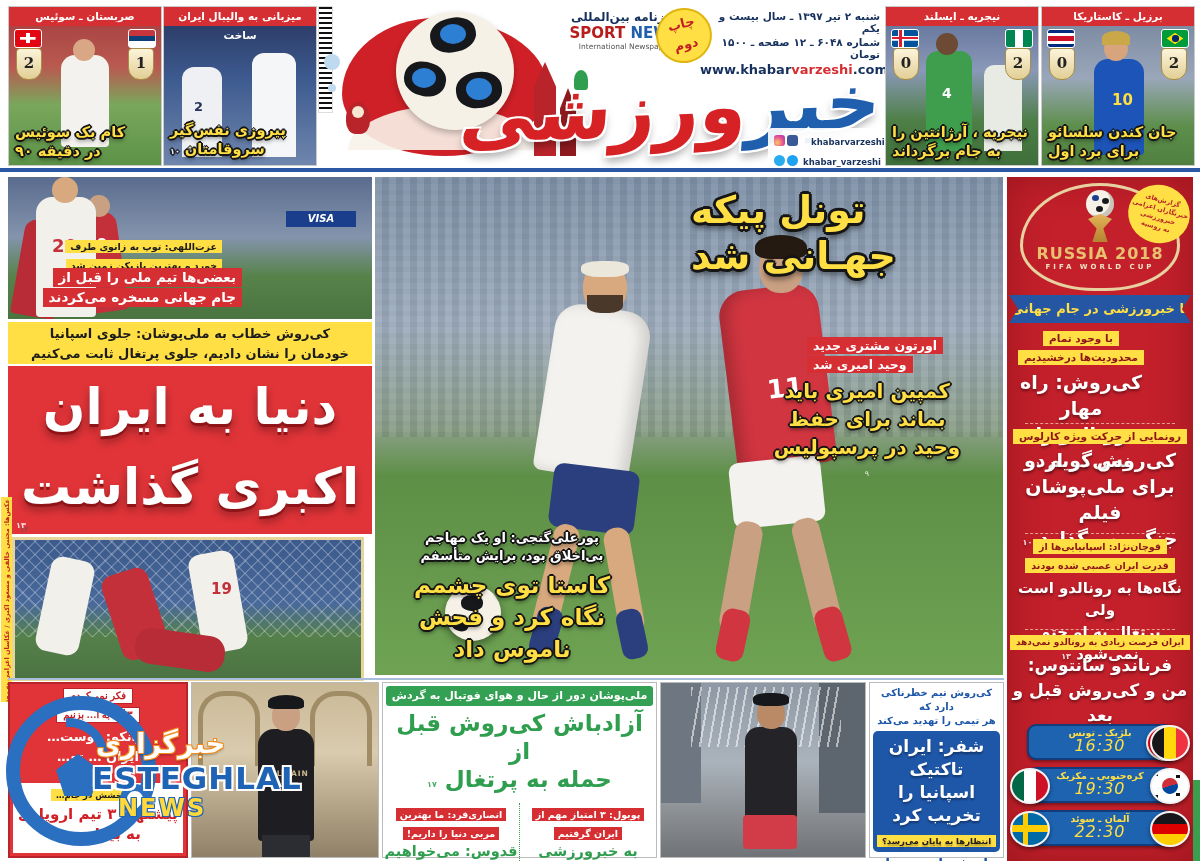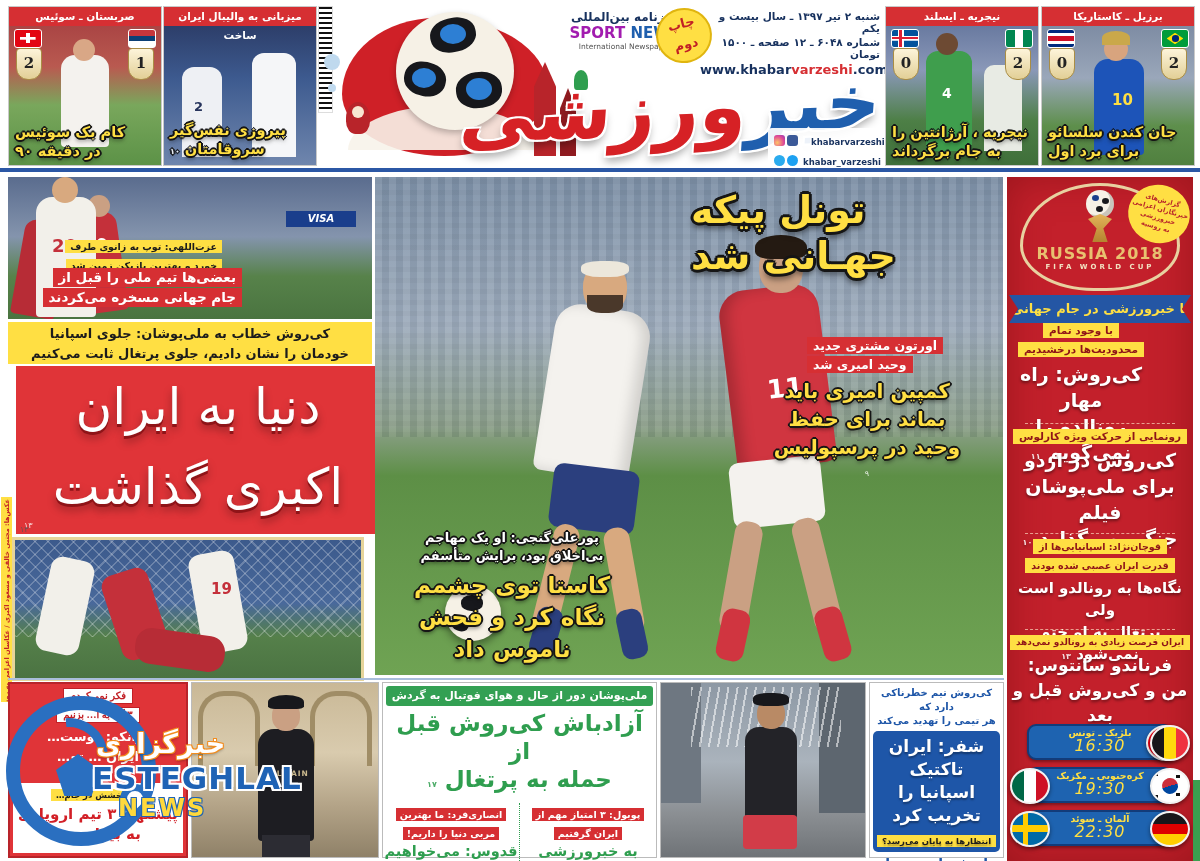--- a/index.html
+++ b/index.html
@@ -127,21 +127,21 @@
       <div class="abs" style="left:222px;top:78px;width:16px;height:68px;background:#8f1b20;clip-path:polygon(50% 0,100% 30%,100% 100%,0 100%,0 30%);"></div>
       <div class="abs" style="left:236px;top:60px;width:14px;height:20px;background:#2f9e4f;border-radius:50% 50% 20% 20%;"></div>
       <div class="abs" style="left:8px;top:92px;width:24px;height:32px;background:#b8242a;border-radius:50% 50% 40% 40%;"></div>
       <div class="abs" style="left:14px;top:96px;width:12px;height:12px;background:#f7e7d2;border-radius:50%;"></div>
       <div class="abs" style="left:-14px;top:44px;width:16px;height:16px;background:#bfd9ee;border-radius:50%;box-shadow:0 26px 0 -4px #bfd9ee;"></div>
     </div>
 
     <div class="abs" style="left:560px;top:10px;width:130px;text-align:center;">
       <div class="b" style="font-size:12px;color:#17315e;">روزنامه بین‌المللی</div>
       <div class="b" style="font-size:15px;direction:ltr;">
-        <span style="color:#a21caf;">SPORT</span> <span style="color:#1f5fae;">NEWS</span>
+        <span style="color:#b91c1c;">SPORT</span> <span style="color:#1f5fae;">NEWS</span>
       </div>
       <div style="font-size:7.5px;color:#555;direction:ltr;">International Newspaper</div>
     </div>
 
     <div class="abs b" style="left:520px;top:58px;width:360px;height:105px;font-size:76px;line-height:100px;text-align:center;
                 transform:skewX(-6deg) rotate(-2deg);
                 text-shadow:-2px -2px 0 #fff,2px -2px 0 #fff,-2px 2px 0 #fff,2px 2px 0 #fff,0 6px 8px rgba(0,0,0,.35);">
       <span style="color:#1f5fae;">خبر</span><span style="color:#d62125;">ورزشی</span>
     </div>
 
@@ -223,21 +223,21 @@
       <div class="abs" style="right:130px;top:90px;text-align:right;">
         <span class="chip-r" style="font-size:13.5px;line-height:19px;">بعضی‌ها تیم ملی را قبل از</span><br>
         <span class="chip-r" style="font-size:13.5px;line-height:19px;">جام جهانی مسخره می‌کردند</span>
       </div>
     </div>
 
     <div class="abs ctr" style="left:0;top:145px;width:364px;height:42px;background:#ffdf43;color:#1c1c1c;font-weight:bold;font-size:13px;line-height:20px;padding-top:2px;box-sizing:border-box;">
       <span>کی‌روش خطاب به ملی‌پوشان: جلوی اسپانیا</span><br><span>خودمان را نشان دادیم، جلوی پرتغال ثابت می‌کنیم</span>
     </div>
 
-    <div class="abs ctr" style="left:8px;top:189px;width:364px;height:168px;background:#e03438;color:#fff;font-weight:normal;">
+    <div class="abs ctr" style="left:0;top:189px;width:364px;height:168px;background:#e03438;color:#fff;font-weight:bold;">
       <div style="font-size:50px;line-height:82px;text-shadow:0 3px 0 #8f1418,0 6px 8px rgba(0,0,0,.35);">دنیا به ایران</div>
       <div style="font-size:50px;line-height:78px;text-shadow:0 3px 0 #8f1418,0 6px 8px rgba(0,0,0,.35);">اکبری گذاشت</div>
       <span class="pgref abs" style="left:8px;bottom:4px;">۱۳</span>
     </div>
 
     <div class="abs" style="left:4px;top:360px;width:346px;height:138px;border:3px solid #e6d49a;overflow:hidden;
                 background:linear-gradient(180deg,#3c5a8c 0%,#49699b 46%,#55804a 70%,#4b7342 100%);">
       <div class="abs" style="inset:0;background:repeating-linear-gradient(45deg,rgba(255,255,255,.22) 0 1.5px,transparent 1.5px 9px),repeating-linear-gradient(-45deg,rgba(255,255,255,.22) 0 1.5px,transparent 1.5px 9px);height:70%;"></div>
       <div class="abs" style="left:28px;top:18px;width:44px;height:96px;background:#f2f0ea;border-radius:12px;transform:rotate(12deg);"></div>
       <div class="abs" style="left:180px;top:12px;width:46px;height:100px;background:#f2f0ea;border-radius:12px;transform:rotate(-10deg);"></div>
@@ -328,21 +328,21 @@
       <div class="b" style="color:#e8c170;font-size:16px;letter-spacing:1px;margin-top:2px;direction:ltr;">RUSSIA 2018</div>
       <div class="b" style="color:#f2e2c2;font-size:7px;letter-spacing:3px;direction:ltr;">FIFA WORLD CUP</div>
     </div>
 
     <div class="abs ctr" style="left:2px;top:118px;width:182px;height:28px;background:#2456a4;
                 clip-path:polygon(0 0,100% 0,95% 50%,100% 100%,0 100%,5% 50%);
                 color:#ffdf43;font-weight:bold;font-size:13px;line-height:28px;box-shadow:0 2px 3px rgba(0,0,0,.4);">
       <span>با خبرورزشی در جام جهانی</span>
     </div>
 
-    <div class="ctr" style="position:absolute;left:0;top:142px;width:148px;">
+    <div class="ctr" style="position:absolute;left:0;top:150px;width:148px;">
       <span class="sb-chip">با وجود تمام</span><br>
       <span class="sb-chip" style="margin-top:2px;">محدودیت‌ها درخشیدیم</span>
       <div class="sb-head" style="font-size:19px;line-height:26px;margin-top:4px;">
         <span>کی‌روش: راه مهار</span><br><span>رونالدو را نمی‌گویم</span>
         <span class="pgref">۱۱</span>
       </div>
     </div>
     <div class="sb-div abs" style="left:8px;right:8px;top:242px;"></div>
 
     <div class="ctr" style="position:absolute;left:0;top:248px;width:186px;">

